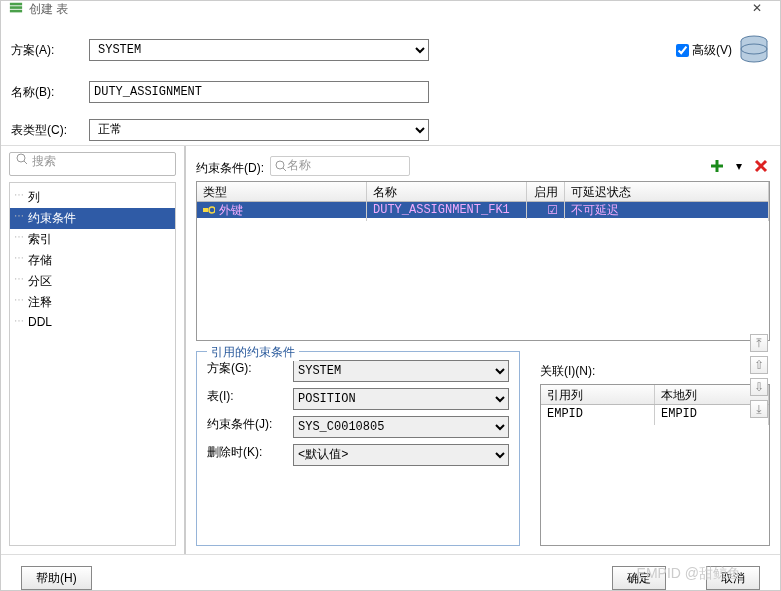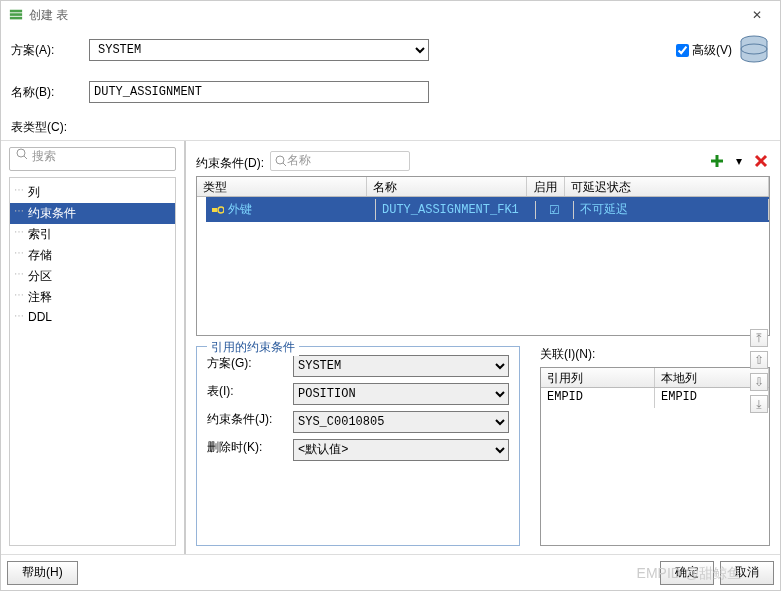--- a/index.html
+++ b/index.html
@@ -1,17 +1,17 @@
 <!DOCTYPE html>
 <html><head>
 <meta charset="utf-8">
 <style>
 * { box-sizing: border-box; font-family: "Microsoft YaHei", Tahoma, sans-serif; font-size: 12px; }
 body { margin: 0; background: #fff; width: 781px; height: 591px; border: 1px solid #ccc; display: flex; flex-direction: column; }
-.titlebar { height: 28px; display: flex; align-items: center; padding: 0 8px; }
+.titlebar { height: 28px; display: flex; padding: 0 8px; }
 .titlebar .icon { width: 14px; height: 14px; margin-right: 6px; }
 .titlebar .title { flex: 1; color: #666; }
 .titlebar .close { width: 30px; text-align: center; color: #444; cursor: pointer; }
 .form-top { padding: 6px 10px 4px 10px; display: grid; grid-template-columns: 72px 1fr 120px; gap: 16px 6px; align-items: center; }
 .form-top label { color: #000; }
 .form-top select, .form-top input[type=text] { width: 340px; height: 22px; border: 1px solid #7a7a7a; background: #fff; padding: 0 4px; font-family: "Courier New", monospace; font-size: 12px; }
 .form-top .wide { grid-column: 2 / 3; }
 .advanced { display: flex; align-items: center; justify-content: flex-end; grid-column: 3; grid-row: 1; }
 .barrel { width: 32px; height: 30px; margin-left: 6px; }
 .main { flex: 1; display: flex; border-top: 1px solid #ddd; }
@@ -24,40 +24,40 @@
 .tree .item.sel { background: #2f5ba6; color: #fff; }
 .rightpanel { flex: 1; padding: 8px 10px; display: flex; flex-direction: column; }
 .toolbar { display: flex; align-items: center; margin-bottom: 4px; }
 .toolbar .lbl { margin-right: 6px; margin-top: 6px; }
 .toolbar .srch { border: 1px solid #ccc; height: 20px; width: 140px; display:flex; align-items:center; padding: 0 4px; color:#999; border-radius: 2px;}
 .toolbar .spacer { flex: 1; }
 .toolbar .btn { width: 18px; height: 18px; margin-left: 4px; cursor: pointer; display:flex; align-items:center; justify-content:center; }
 .grid { border: 1px solid #999; height: 160px; background: #fff; }
 .ghdr { display: flex; background: linear-gradient(#fdfdfd,#ececec); border-bottom: 1px solid #bbb; height: 20px; }
 .ghdr > div, .grow > div { border-right: 1px solid #ccc; padding: 2px 6px; overflow: hidden; white-space: nowrap; }
-.c1{width:170px}.c2{width:160px}.c3{width:38px;text-align:center}.c4{flex:1}
-.grow { display:flex; height:25px; background:#2f5ba6; color:#7dd3fc; align-items:center;margin-left:9px; }
+.c1{width:170px}.c2{width:160px}.c3{width:38px;text-align:right}.c4{flex:1}
+.grow { display:flex; height:16px; background:#2f5ba6; color:#f0abfc; align-items:center; }
 .grow .c1 { display:flex; align-items:center; gap:4px; font-family:"Microsoft YaHei"; }
 .grow .c2 { font-family:"Courier New",monospace;}
 .sidearrows { position: absolute; right: 12px; top: 188px; display:flex; flex-direction:column; gap:4px; }
 .sidearrows .ab { width:18px;height:18px; border:1px solid #bbb; background:linear-gradient(#fff,#eee); display:flex;align-items:center;justify-content:center; color:#888;}
 .rightpanel { position: relative; }
 .bottom { display:flex; gap:20px; margin-top: 10px; flex:1; }
 .fieldset { border: 1px solid #96b4d8; padding: 8px 10px; position:relative; }
 .fieldset .legend { position:absolute; top:-8px; left:10px; background:#fff; padding:0 4px; color:#2a5a9c; }
 .refbox { flex: 1; display:grid; grid-template-columns:80px 1fr; gap:6px 6px; align-content:start; }
 .refbox select { height:22px; border:1px solid #7a7a7a; font-family:"Courier New",monospace; font-size:12px; }
-.assocbox { width: 230px; display:flex; flex-direction:column; }
+.assocbox { width: 230px; display:flex; flex-direction:column;margin-top:12px; }
 .assoc-title { margin-bottom:4px; }
 .assocgrid { flex:1; border:1px solid #999; }
 .assocgrid .ah { display:flex; background:linear-gradient(#fdfdfd,#ececec); border-bottom:1px solid #bbb; height:20px;}
 .assocgrid .ah>div,.assocgrid .ar>div{flex:1;border-right:1px solid #ccc;padding:2px 6px;font-family:"Courier New",monospace;}
 .assocgrid .ah>div{font-family:"Microsoft YaHei";}
 .assocgrid .ar{display:flex;height:20px;}
-.footer { height: 36px; border-top:1px solid #ddd; display:flex; align-items:center; padding: 0 6px; }
+.footer { height: 36px; border-top:1px solid #ddd; display:flex; align-items:flex-end; padding: 0 20px; gap: 34px; }
 .footer .spacer{flex:1}
 .footer button{height:24px; padding:0 14px; border:1px solid #888; background:linear-gradient(#fff,#e8e8e8); cursor:pointer;}
 .watermark { position:absolute; right: 40px; bottom: 8px; color:#ccc; font-size:14px; pointer-events:none;}
 .fk-icon { display:inline-block; width:12px; height:10px; }
 </style>
 </head>
 <body>
 
 <div class="titlebar">
   <svg class="icon" viewBox="0 0 16 16">
@@ -80,20 +80,21 @@
         <path d="M3 6 v16 a13 5 0 0 0 26 0 V6" fill="#b8cde0" stroke="#5b7fa3"></path>
         <ellipse cx="16" cy="14" rx="13" ry="5" fill="none" stroke="#5b7fa3"></ellipse>
       </svg>
   </div>
 
   <label>名称(B):</label>
   <input type="text" class="wide" value="DUTY_ASSIGNMENT" style="">
   <div></div>
 
   <label>表类型(C):</label>
+  <select class="wide"><option>正常</option></select>
   <div></div>
 </div>
 
 <div class="main">
   <div class="leftpanel">
     <div class="search">
       <svg width="12" height="12">
           <circle cx="5" cy="5" r="4" fill="none" stroke="#999"></circle>
           <line x1="8" y1="8" x2="11" y2="11" stroke="#999"></line>
         </svg>

